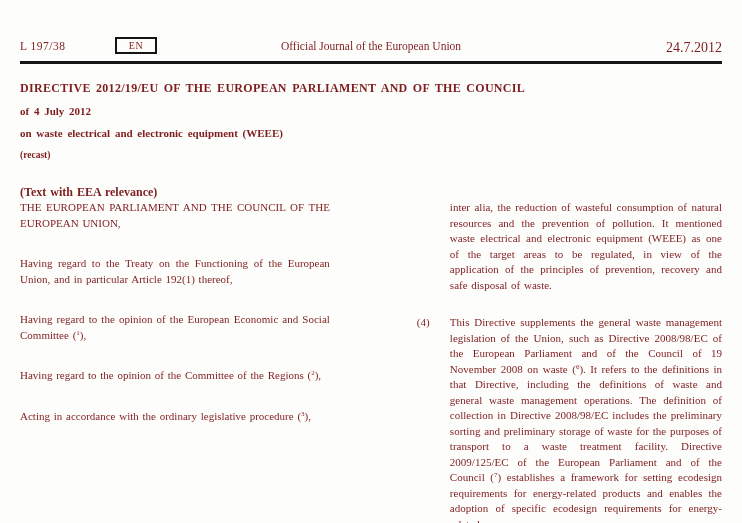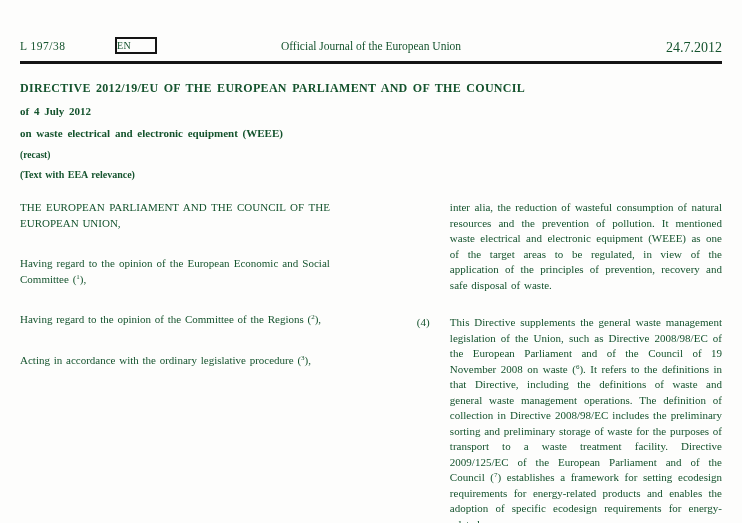--- a/index.html
+++ b/index.html
@@ -2,21 +2,21 @@
 <html><head>
 <meta charset="utf-8">
 <style>
   * { margin: 0; padding: 0; box-sizing: border-box; }
   html, body { background: #ffffff; }
   .page {
     position: relative;
     width: 742px;
     height: 523px;
     background: #fdfdfc;
-    color: #14532d;
+    color: #7f1d1d;
     font-family: "Liberation Serif", serif;
     overflow: hidden;
   }
   
   .header-row {
     position: absolute;
     left: 20px;
     top: 37px;
     width: 702px;
     height: 20px;
@@ -28,20 +28,21 @@
     font-size: 11.5px;
     letter-spacing: 0.5px;
   }
   .en-box {
     position: absolute;
     left: 95px;
     top: 0;
     width: 42px;
     height: 17px;
     border: 2px solid #151515;
+    text-align: center;
     font-size: 10px;
     line-height: 13px;
     letter-spacing: 0.5px;
   }
   .journal-title {
     position: absolute;
     left: 0;
     right: 0;
     top: 3px;
     text-align: center;
@@ -66,21 +67,21 @@
     position: absolute;
     top: 81px;
     left: 20px;
     width: 702px;
     text-align: left;
   }
   .tb1 { font-size: 12px; font-weight: 700; letter-spacing: 0.3px; word-spacing: 2px; }
   .tb2 { font-size: 11px; font-weight: 700; margin-top: 9px; word-spacing: 2px; }
   .tb3 { font-size: 11px; font-weight: 700; margin-top: 10px; word-spacing: 2px; }
   .tb4 { font-size: 9.5px; font-weight: 700; margin-top: 11px; }
-  .tb5 { font-size: 10px; font-weight: 700; margin-top: 9px; word-spacing: 1px; }
+  .tb5 { font-size: 12px; font-weight: 700; margin-top: 25px; word-spacing: 1px; }
   
   .columns {
     position: absolute;
     top: 200px;
     left: 20px;
     width: 702px;
     display: flex;
     gap: 41px;
   }
   .col-left  { width: 330px; margin-right: 30px; }
@@ -117,20 +118,21 @@
     <div class="tb1">DIRECTIVE 2012/19/EU OF THE EUROPEAN PARLIAMENT AND OF THE COUNCIL</div>
     <div class="tb2">of 4 July 2012</div>
     <div class="tb3">on waste electrical and electronic equipment (WEEE)</div>
     <div class="tb4">(recast)</div>
     <div class="tb5">(Text with EEA relevance)</div>
   </div>
 
   <div class="columns">
     <div class="col-left" id="left-col">
         <p class="para">THE EUROPEAN PARLIAMENT AND THE COUNCIL OF THE EUROPEAN UNION,</p>
+        <p class="para">Having regard to the Treaty on the Functioning of the European Union, and in particular Article 192(1) thereof,</p>
         <p class="para">Having regard to the opinion of the European Economic and Social Committee (<sup>1</sup>),</p>
         <p class="para">Having regard to the opinion of the Committee of the Regions (<sup>2</sup>),</p>
         <p class="para">Acting in accordance with the ordinary legislative procedure (<sup>3</sup>),</p>
       </div>
     <div class="col-right" id="right-col">
         <p class="para">inter alia, the reduction of wasteful consumption of natural resources and the prevention of pollution. It mentioned waste electrical and electronic equipment (WEEE) as one of the target areas to be regulated, in view of the application of the principles of prevention, recovery and safe disposal of waste.</p>
         <p class="para"><span class="para-num">(4)</span>This Directive supplements the general waste management legislation of the Union, such as Directive 2008/98/EC of the European Parliament and of the Council of 19 November 2008 on waste (<sup>6</sup>). It refers to the definitions in that Directive, including the definitions of waste and general waste management operations. The definition of collection in Directive 2008/98/EC includes the preliminary sorting and preliminary storage of waste for the purposes of transport to a waste treatment facility. Directive 2009/125/EC of the European Parliament and of the Council (<sup>7</sup>) establishes a framework for setting ecodesign requirements for energy-related products and enables the adoption of specific ecodesign requirements for energy-related</p>
       </div>
   </div>
 

